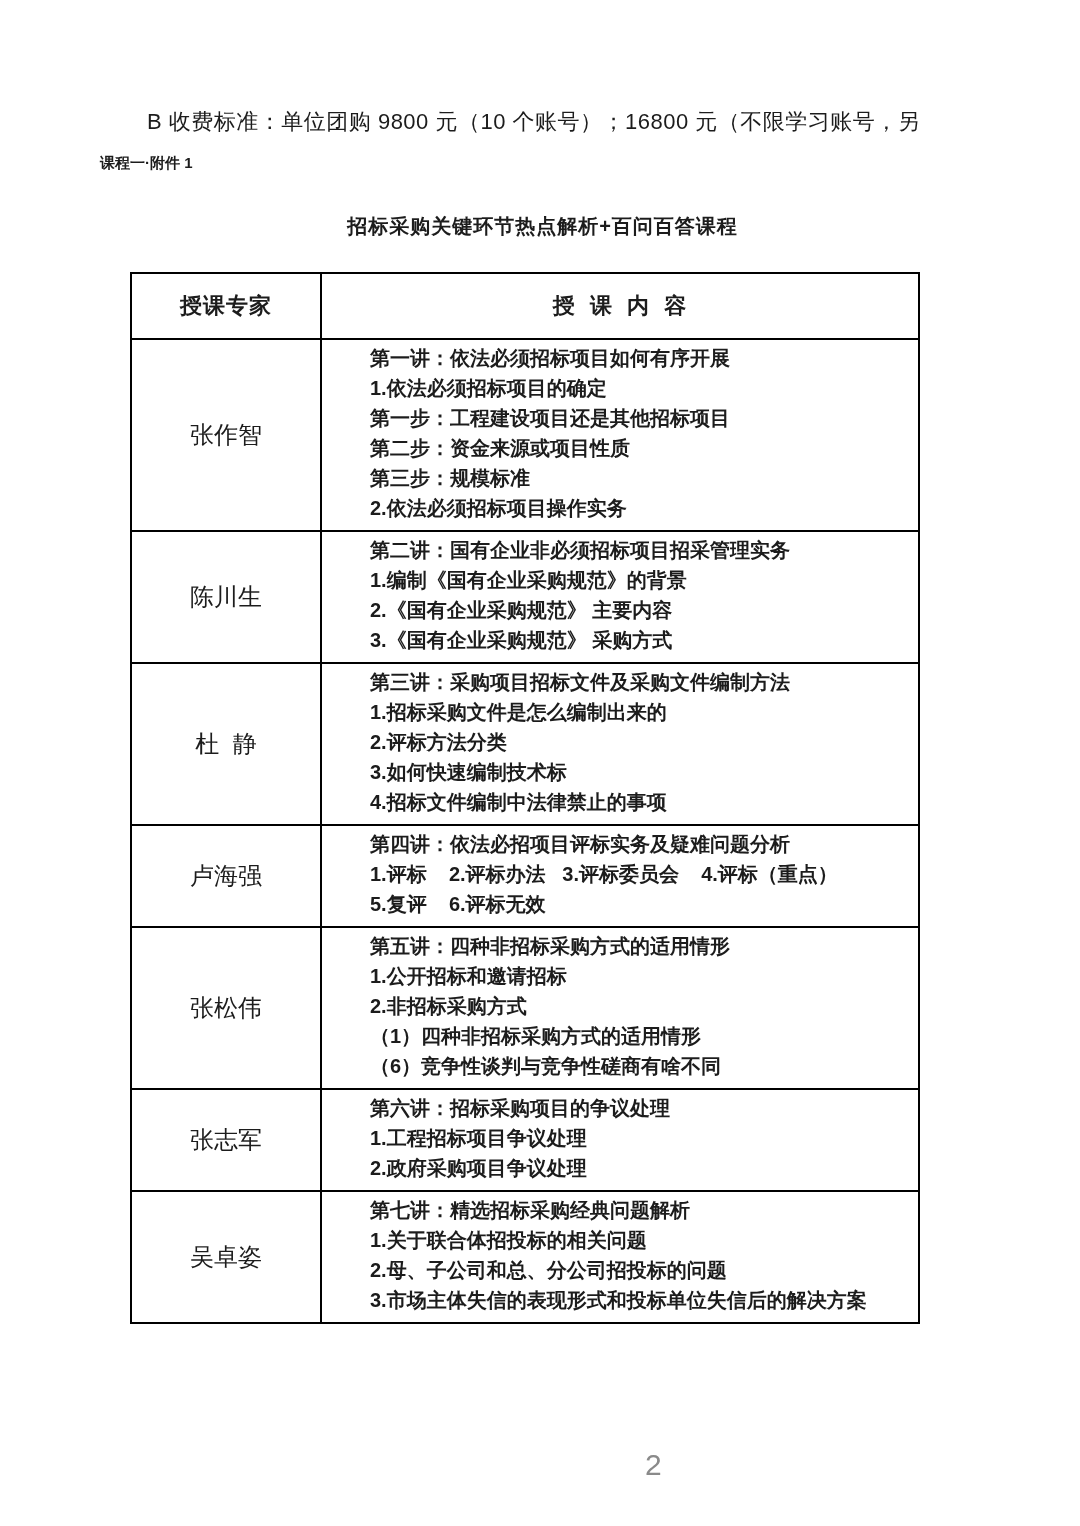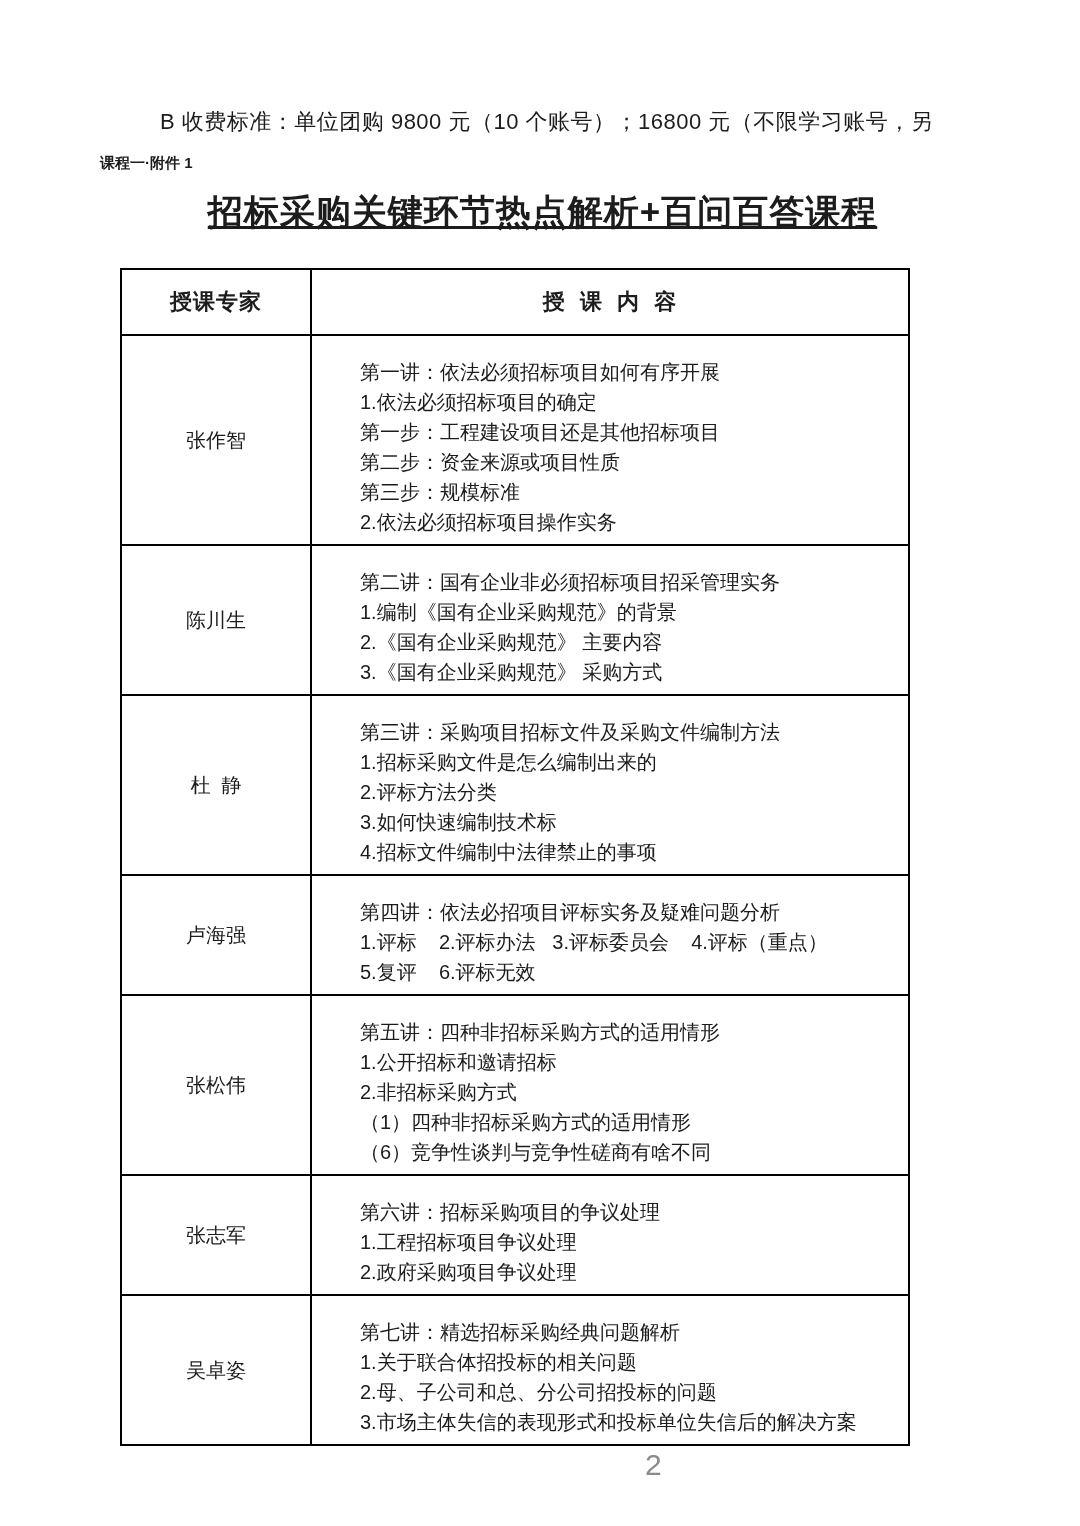--- a/index.html
+++ b/index.html
@@ -10,45 +10,44 @@
     font-family: "Liberation Sans", "DejaVu Sans", sans-serif;
     color: #1c1c1c;
     overflow: hidden;
   }
   .page {
     position: relative;
     width: 1080px;
     height: 1526px;
     padding: 100px 95px 0 100px;
   }
-  .intro { font-size: 22px; line-height: 44px; letter-spacing: 0.5px; margin-left: 13px; }
+  .intro { font-size: 22px; line-height: 44px; letter-spacing: 0.5px; }
   .intro-line { white-space: pre-wrap; }
   .intro-line.indent { text-indent: 47px; }
   .attachment {
     margin-top: 10px;
     font-size: 15px;
     font-weight: bold;
   }
   .title {
-    margin-top: 16px;
+    margin-top: 40px;
     text-align: center;
-    font-size: 35px;
+    font-size: 20px;
     font-weight: bold;
     letter-spacing: 1px;
-    text-decoration: underline;
   }
   .subtitle {
     margin-top: 10px;
     text-align: center;
     font-size: 26px;
     font-weight: bold;
   }
   table.course-table {
     margin-top: 32px;
-    margin-left: 20px;
+    margin-left: 30px;
     width: 790px;
     border-collapse: collapse;
     table-layout: fixed;
   }
   table.course-table th,
   table.course-table td {
     border: 2px solid #000000;
   }
   th.col-expert { width: 190px; }
   thead th {
@@ -56,26 +55,27 @@
     font-size: 22px;
     font-weight: bold;
     text-align: center;
     vertical-align: middle;
     white-space: pre-wrap;
     letter-spacing: 1px;
   }
   td.expert {
     text-align: center;
     vertical-align: middle;
-    font-size: 20px;
+    font-size: 24px;
     white-space: pre-wrap;
   }
   td.content {
-    padding: 21px 10px 7px 48px;
+    padding: 3px 10px 7px 48px;
     vertical-align: middle;
+    font-weight: bold;
   }
   td.content .line {
     font-size: 20px;
     line-height: 30px;
     white-space: pre-wrap;
   }
   .page-number {
     position: absolute;
     left: 645px;
     top: 1448px;

